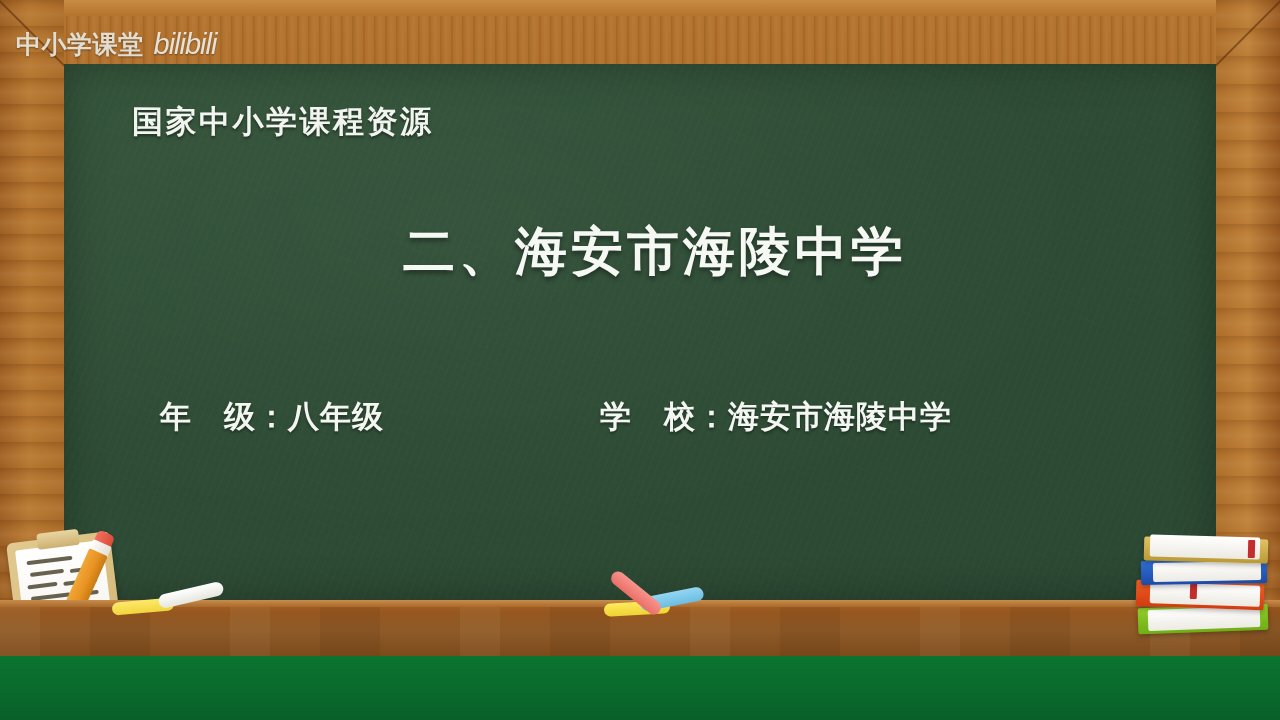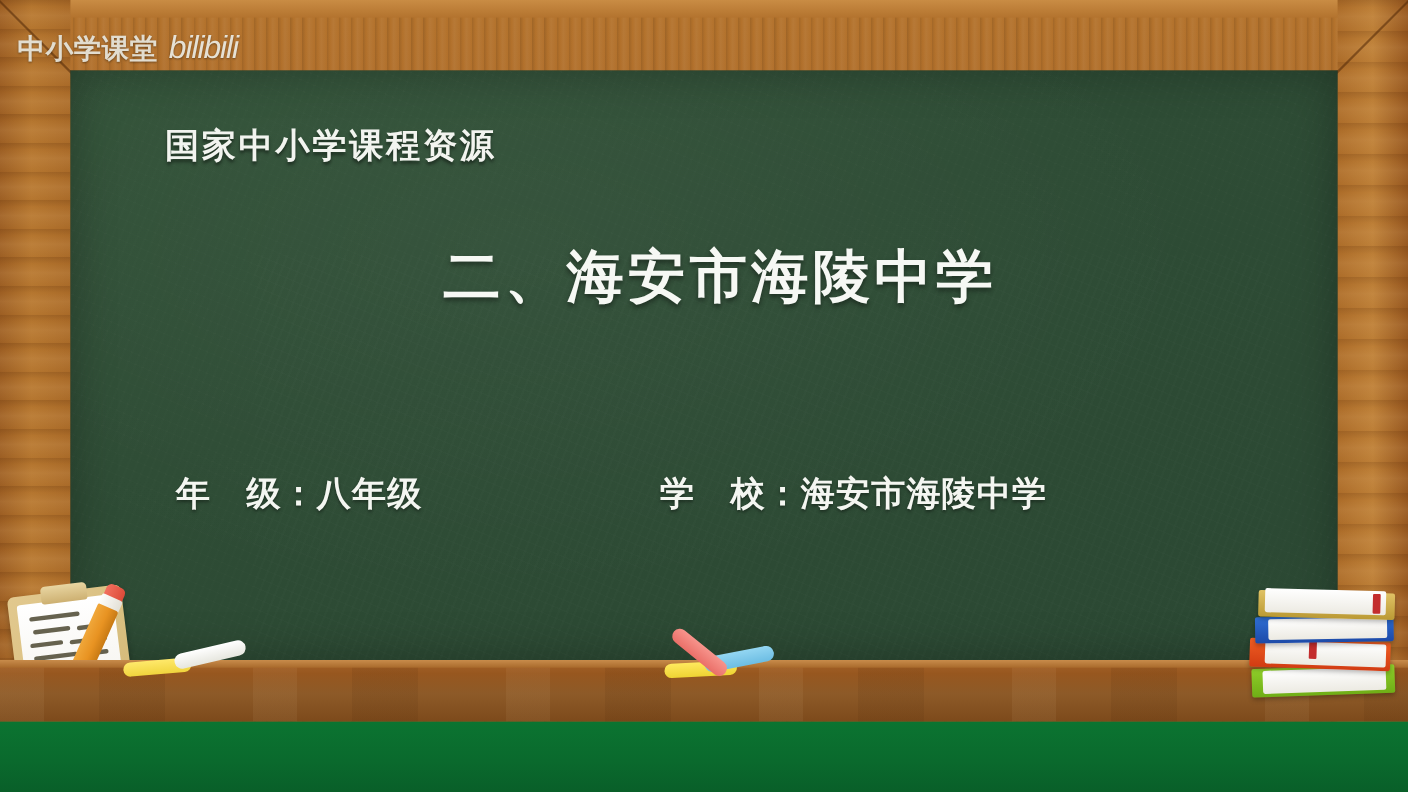--- a/index.html
+++ b/index.html
@@ -1,21 +1,21 @@
 <!DOCTYPE html>
 <html><head>
 <meta charset="utf-8">
 <style>
   * { margin:0; padding:0; box-sizing:border-box; }
   html,body { width:1280px; height:720px; overflow:hidden; background:#000; }
   body { font-family:"Liberation Sans","DejaVu Sans",sans-serif; }
 
   #stage {
     position:relative; width:1280px; height:720px; overflow:hidden;
-    background:#c2410c;
+    background:#8b5cf6;
   }
 
   
   .frame {
     position:absolute; left:0; top:0; width:1280px; height:656px;
     background:
       repeating-linear-gradient(90deg,
         rgba(0,0,0,0.10) 0px, rgba(0,0,0,0.0) 3px, rgba(255,255,255,0.05) 6px, rgba(0,0,0,0.0) 11px),
       linear-gradient(180deg,#b4732c 0%,#a9672a 38%,#9d5c22 100%);
   }
@@ -81,39 +81,37 @@
     text-shadow:0 1px 2px rgba(0,0,0,.45);
   }
   .wm-logo {
     font-size:29px; font-weight:400; color:#eef1ec; font-style:italic;
     letter-spacing:-1px; text-shadow:0 1px 2px rgba(0,0,0,.45);
     display:flex; align-items:center;
   }
 
   
   .subtitle {
-    position:absolute; left:132px; top:112px;
+    position:absolute; left:132px; top:101px;
     font-size:31px; font-weight:800; color:#f2f4ef;
     letter-spacing:2.5px;
     text-shadow:0 2px 3px rgba(0,0,0,.45);
-    margin-left:18px;
   }
   .maintitle {
     position:absolute; left:0; right:0; top:217px; text-align:center;
     font-size:52px; font-weight:800; color:#f6f8f4;
     letter-spacing:4px; padding-left:30px;
     text-shadow:0 3px 5px rgba(0,0,0,.42);
   }
 
   
   .info {
     position:absolute; left:160px; top:396px;
     display:grid; grid-template-columns:440px auto; row-gap:0;
     font-family:Liberation Sans, sans-serif;
-    margin-top:32px;
   }
   .info-line {
     font-size:31px; color:#f4f6f1; font-weight:700;
     letter-spacing:1px; white-space:pre;
     text-shadow:0 2px 3px rgba(0,0,0,.40);
   }
   .info-label { }
   .info-value { }
 
   

